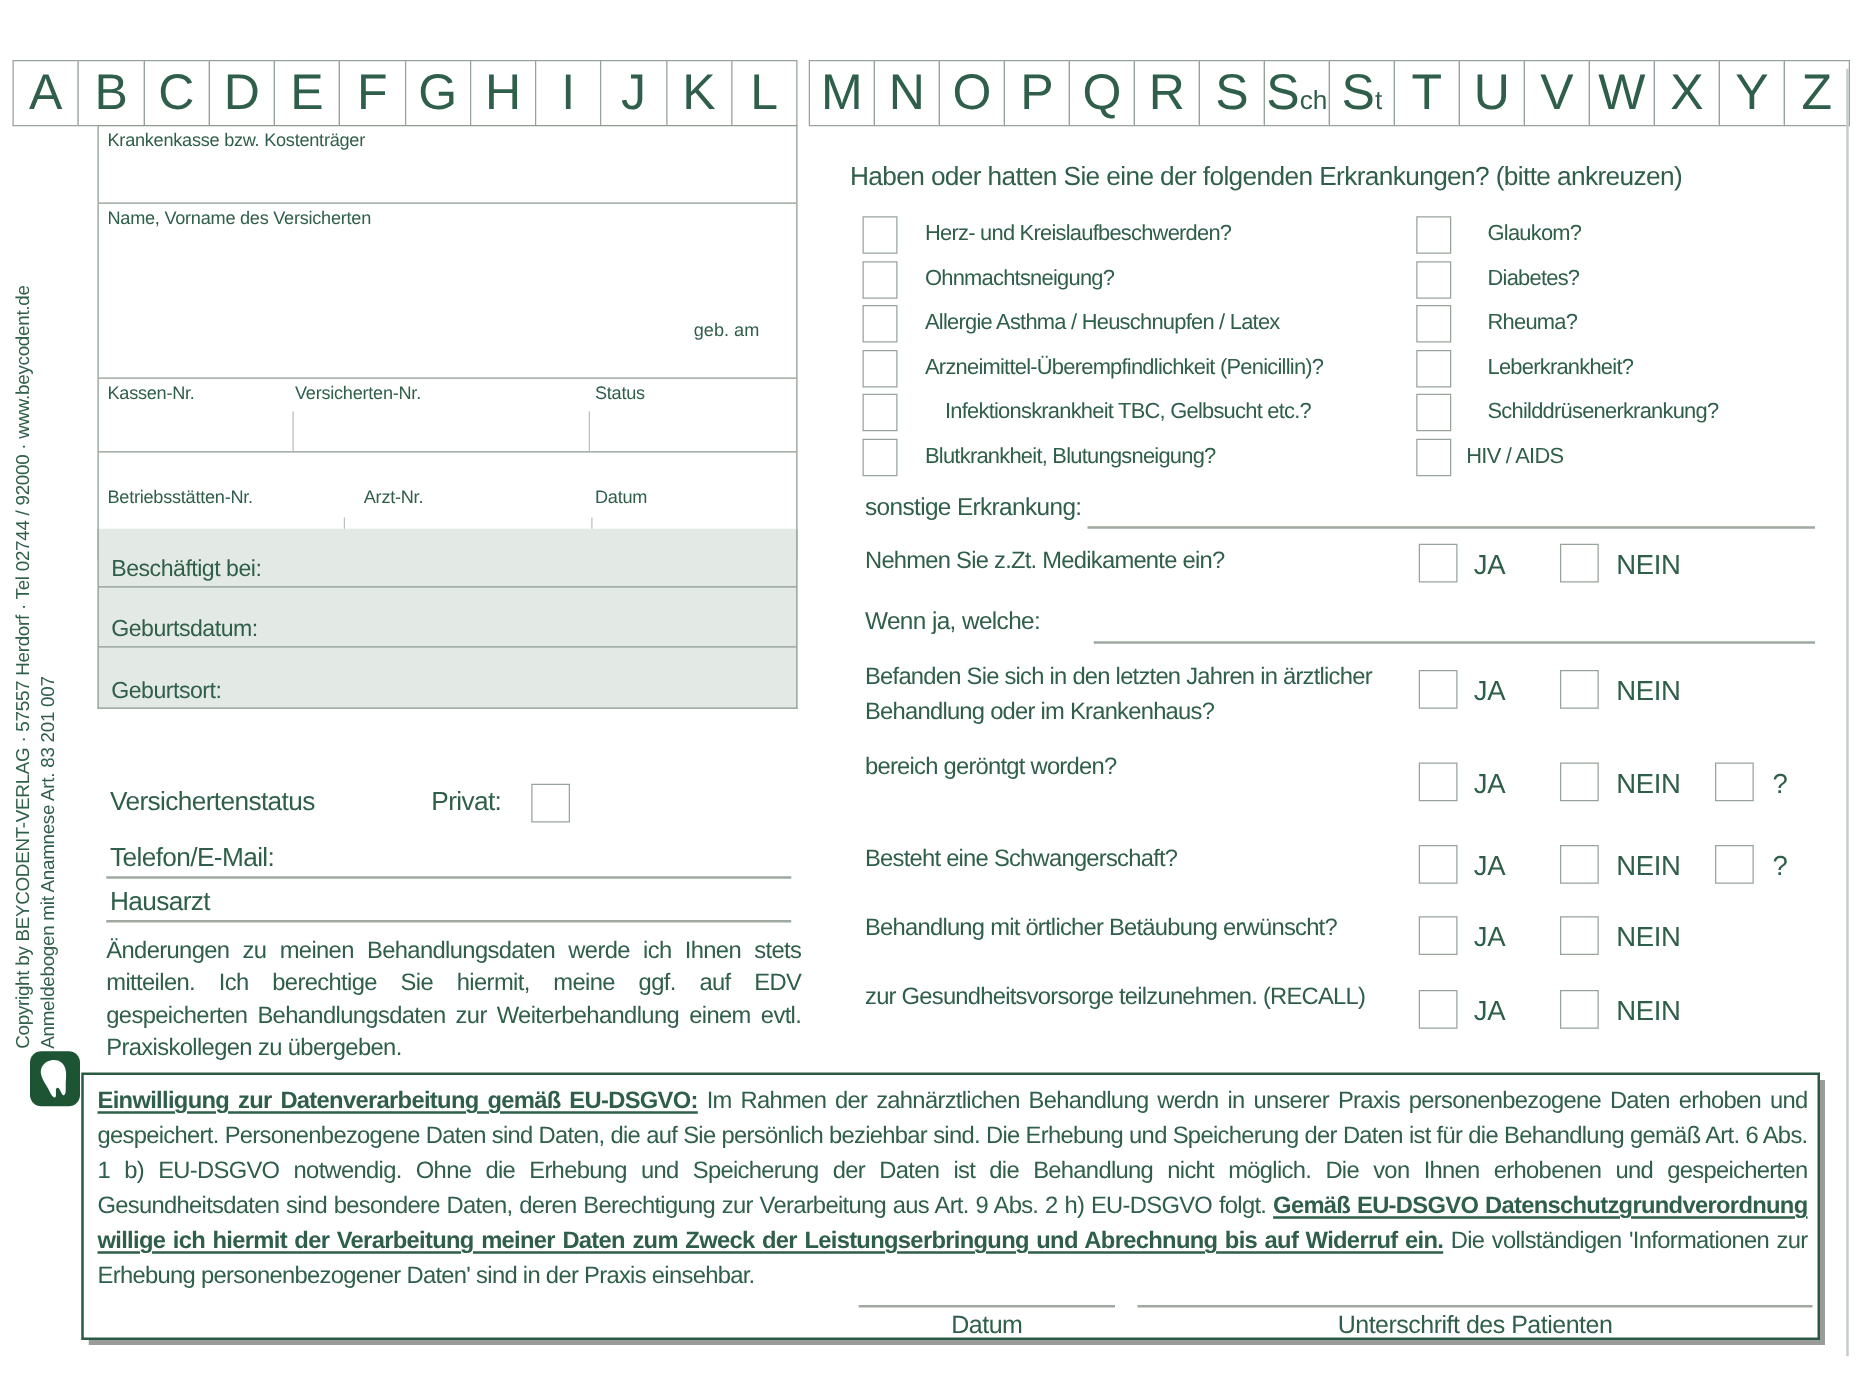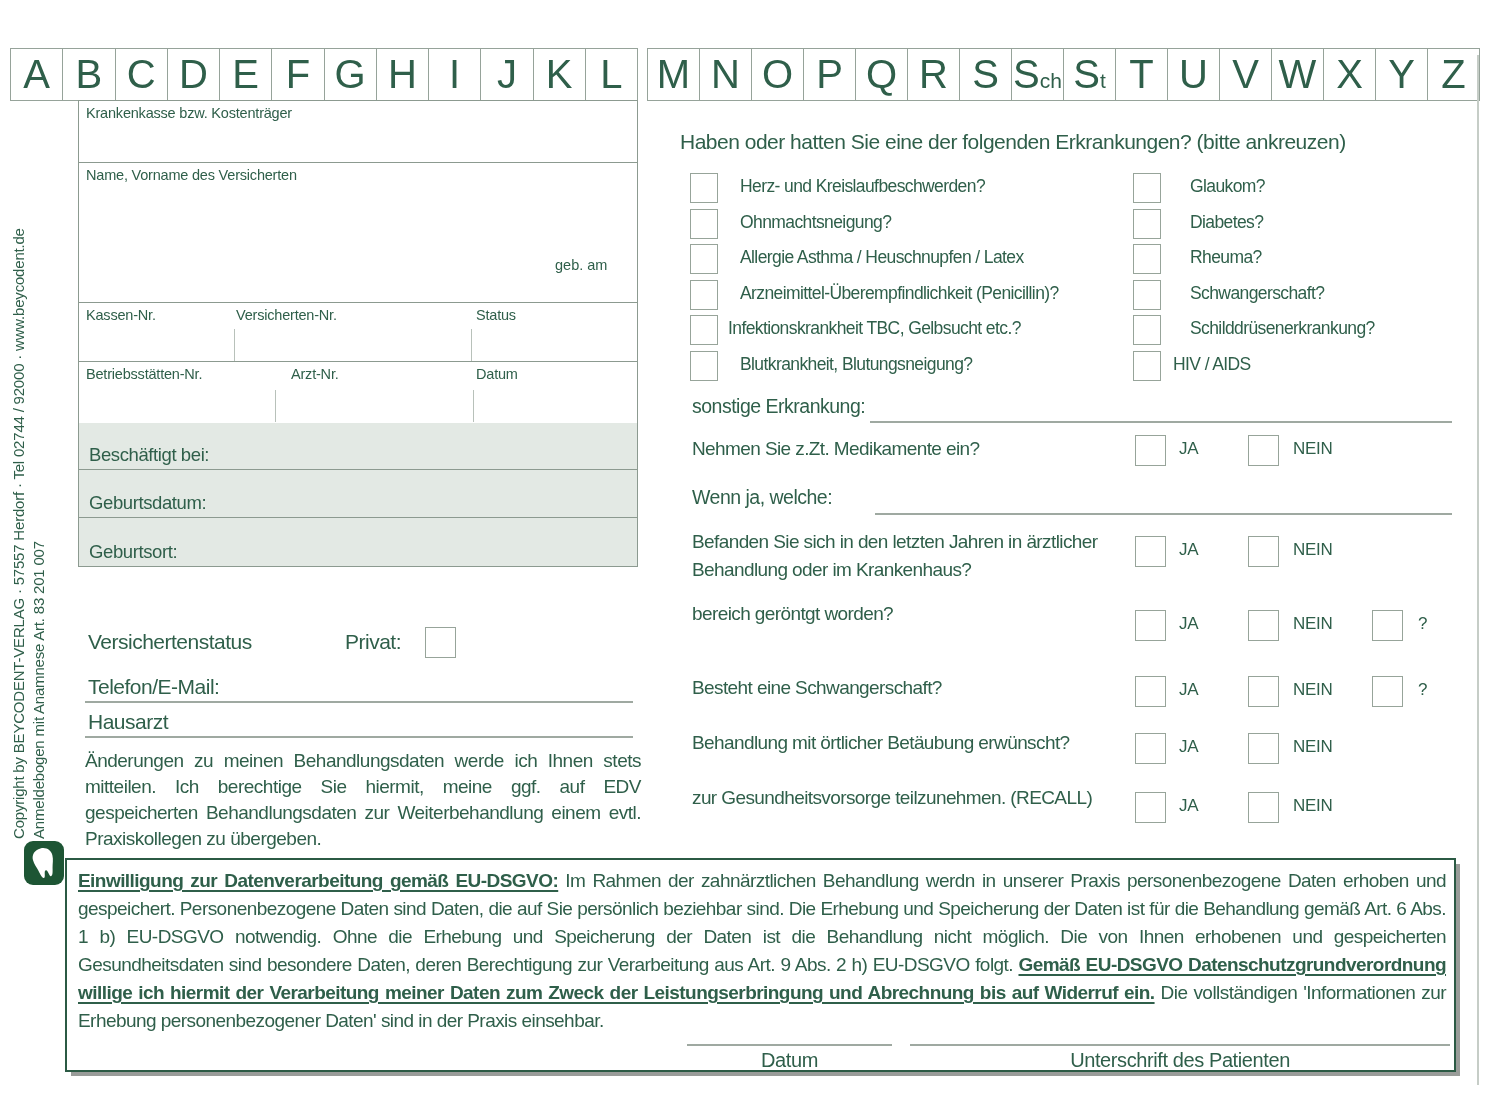--- a/index.html
+++ b/index.html
@@ -19,21 +19,21 @@
   .tab:first-child{margin-left:0;}
   .tab .sub{font-size:21px; align-self:flex-end; padding-bottom:7px;}
 
   
   .vert{position:absolute; white-space:nowrap; font-size:15px; letter-spacing:-0.2px;
         transform:rotate(-90deg); transform-origin:left bottom; color:var(--ink);}
 
   
   #card{position:absolute; left:78px; top:100px; width:560px; border:1px solid var(--card-border); background:#fff;}
   .card-row{position:relative; border-bottom:1px solid var(--card-border);}
-  .card-row:last-child{border-bottom:none;}
+  .card-row:last-child{border-bottom:none;margin-top:24px;}
   .card-label{position:absolute; left:7px; top:4px; font-size:14.5px; letter-spacing:-0.2px;}
   .card-label.mid1{left:157px;} .card-label.mid2{left:212px;} .card-label.right{left:397px;}
   .tick{position:absolute; width:1px; background:#b8c1ba;}
   #geb-am{position:absolute; left:452px; top:94px; font-size:14.5px;margin-left:24px;}
 
   
   #shade-block{position:absolute; left:78px; top:423px; width:560px; background:var(--shade);
                border:1px solid var(--card-border); border-top:none;}
   .shade-row{position:relative; border-bottom:1px solid var(--card-border);}
   .shade-row:last-child{border-bottom:none;}
@@ -53,21 +53,21 @@
   .disease-list{position:absolute;}
   .disease-row{position:absolute; height:32px;}
   .disease-row .lbl{position:absolute; top:3px; font-size:17.5px; letter-spacing:-0.6px; white-space:nowrap;}
   #sonstige{position:absolute; left:692px; top:395px; width:762px; height:34px;}
   #sonstige .lbl{position:absolute; left:0; top:0; font-size:19.5px; letter-spacing:-0.5px;}
   #wennja{position:absolute; left:692px; top:486px; width:762px; height:34px;}
   #wennja .lbl{position:absolute; left:0; top:0; font-size:19.5px; letter-spacing:-0.5px;}
   #question-list{position:absolute; left:692px; top:0; width:770px; height:860px;}
   .q-row{position:absolute; left:0; width:770px;}
   .q-line{font-size:19px; line-height:28px; letter-spacing:-0.6px; white-space:nowrap;}
-  .opt-label{position:absolute; font-size:17px; letter-spacing:-0.3px;}
+  .opt-label{position:absolute; font-size:22px; letter-spacing:-0.3px;}
 
   
   #dsgvo-box{position:absolute; left:65px; top:858px; width:1391px; height:214px;
              border:2.5px solid var(--box-border); background:#fff;
              box-shadow:5px 5px 0 -1px rgba(70,75,70,.55);}
   #dsgvo-text{position:absolute; left:11px; top:7px; width:1368px; font-size:19px;
               line-height:28px; letter-spacing:-0.55px; text-align:justify;}
   #dsgvo-text b{text-decoration:underline; text-decoration-thickness:2px; text-underline-offset:3px;}
   .sig-line{position:absolute; top:184px; height:2px; background:#9fa9a1;}
   .sig-label{position:absolute; top:189px; text-align:center; font-size:20px; letter-spacing:-0.4px;}
@@ -235,21 +235,21 @@
       <div class="disease-row" style="top: 71px; left: 0px; width: 100%;">
         <div class="cb d" style="left: 0px; top: 0px;"></div>
         <span class="lbl" style="left: 50px;">Allergie Asthma / Heuschnupfen / Latex</span>
       </div>
       <div class="disease-row" style="top: 106.5px; left: 0px; width: 100%;">
         <div class="cb d" style="left: 0px; top: 0px;"></div>
         <span class="lbl" style="left: 50px;">Arzneimittel-Überempfindlichkeit (Penicillin)?</span>
       </div>
       <div class="disease-row" style="top: 142px; left: 0px; width: 100%;">
         <div class="cb d" style="left: 0px; top: 0px;"></div>
-        <span class="lbl" style="left: 38px; text-align: center;">Infektionskrankheit TBC, Gelbsucht etc.?</span>
+        <span class="lbl" style="left: 66px; text-align: center;">Infektionskrankheit TBC, Gelbsucht etc.?</span>
       </div>
       <div class="disease-row" style="top: 177.5px; left: 0px; width: 100%;">
         <div class="cb d" style="left: 0px; top: 0px;"></div>
         <span class="lbl" style="left: 50px;">Blutkrankheit, Blutungsneigung?</span>
       </div>
     </div>
   <div class="disease-list" style="left:1133px; top:173px; width:330px; height:215px;">
       <div class="disease-row" style="top: 0px; left: 0px; width: 100%;">
         <div class="cb d" style="left: 0px; top: 0px;"></div>
         <span class="lbl" style="left: 57px;">Glaukom?</span>
@@ -257,21 +257,21 @@
       <div class="disease-row" style="top: 35.5px; left: 0px; width: 100%;">
         <div class="cb d" style="left: 0px; top: 0px;"></div>
         <span class="lbl" style="left: 57px;">Diabetes?</span>
       </div>
       <div class="disease-row" style="top: 71px; left: 0px; width: 100%;">
         <div class="cb d" style="left: 0px; top: 0px;"></div>
         <span class="lbl" style="left: 57px;">Rheuma?</span>
       </div>
       <div class="disease-row" style="top: 106.5px; left: 0px; width: 100%;">
         <div class="cb d" style="left: 0px; top: 0px;"></div>
-        <span class="lbl" style="left: 57px;">Schwangerschaft?</span>
+        <span class="lbl" style="left: 57px;">Leberkrankheit?</span>
       </div>
       <div class="disease-row" style="top: 142px; left: 0px; width: 100%;">
         <div class="cb d" style="left: 0px; top: 0px;"></div>
         <span class="lbl" style="left: 57px;">Schilddrüsenerkrankung?</span>
       </div>
       <div class="disease-row" style="top: 177.5px; left: 0px; width: 100%;">
         <div class="cb d" style="left: 0px; top: 0px;"></div>
         <span class="lbl" style="left: 40px;">HIV / AIDS</span>
       </div>
     </div>

